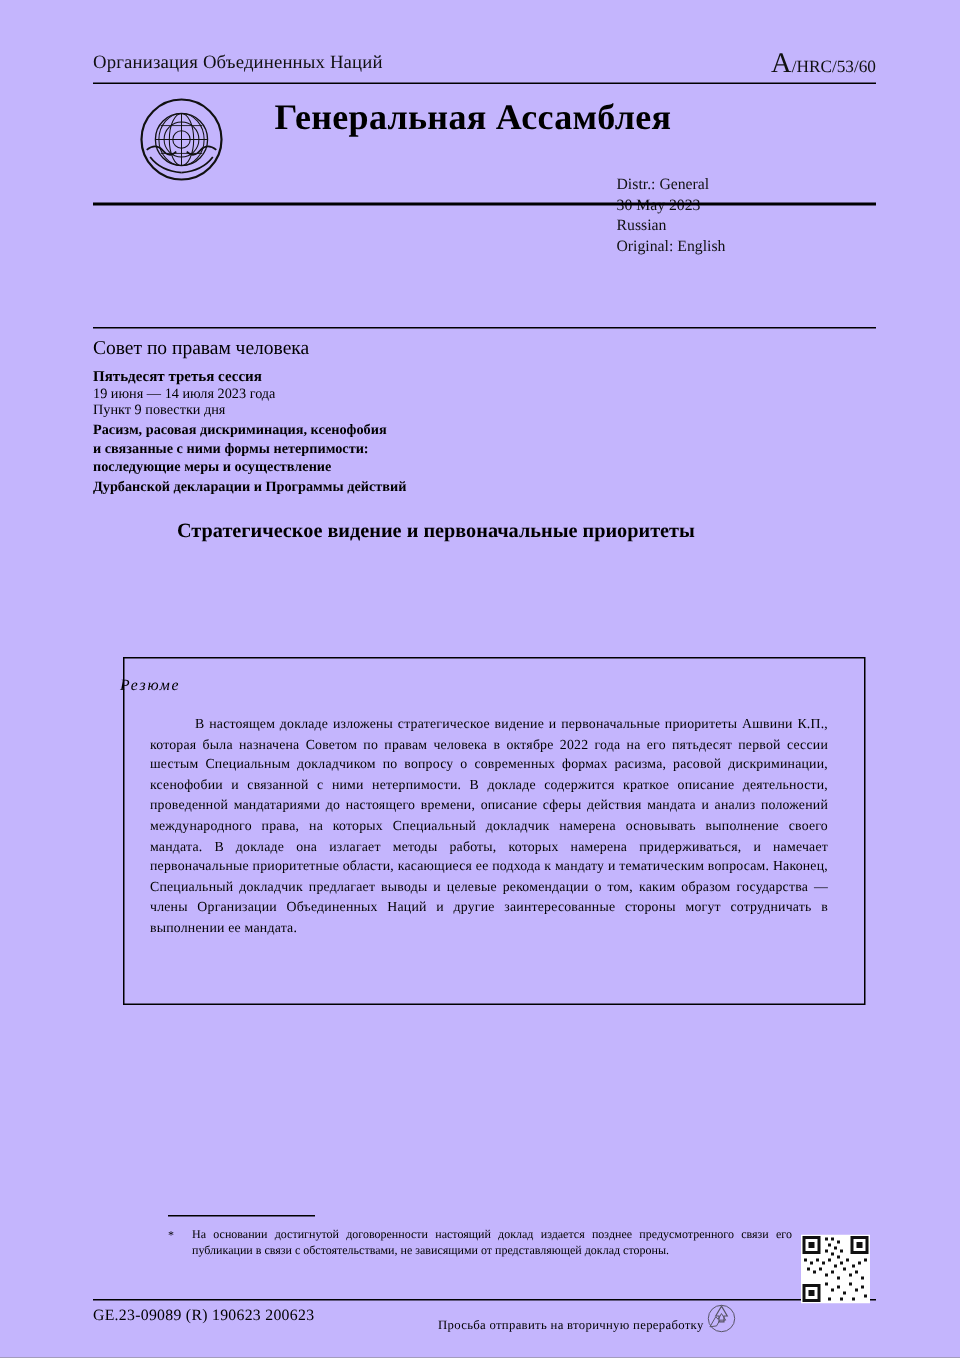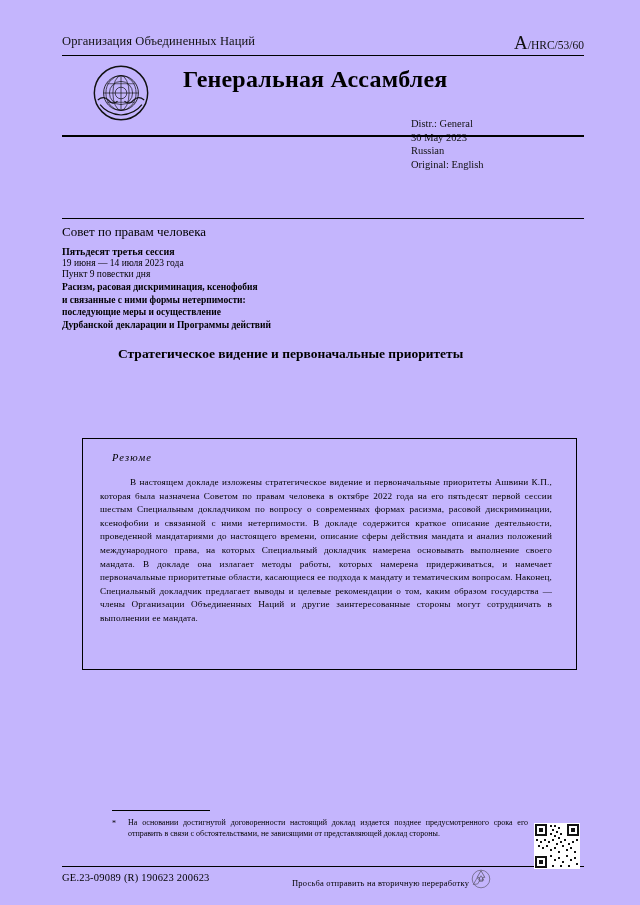--- a/index.html
+++ b/index.html
@@ -162,21 +162,21 @@
     position: absolute;
     left: 26px;
     top: 410px;
     width: 495px;
     height: 232px;
     border: 1px solid #000;
     box-sizing: border-box;
   }
   .summary-label {
     position: absolute;
-    left: 56px;
+    left: 24px;
     top: 424px;
     font-size: 10.5px;
     font-style: italic;
     letter-spacing: 1.2px;
     color: #000;
   }
   .summary-text {
     position: absolute;
     left: 44px;
     top: 448px;
@@ -312,21 +312,21 @@
 
     <div class="doc-title">Стратегическое видение и первоначальные приоритеты</div>
 
     <div class="summary-box"></div>
     <div class="summary-label">Резюме</div>
     <div class="summary-text"><span class="indent"></span><span>В настоящем докладе изложены стратегическое видение и первоначальные приоритеты Ашвини К.П., которая была назначена Советом по правам человека в октябре 2022 года на его пятьдесят первой сессии шестым Специальным докладчиком по вопросу о современных формах расизма, расовой дискриминации, ксенофобии и связанной с ними нетерпимости. В докладе содержится краткое описание деятельности, проведенной мандатариями до настоящего времени, описание сферы действия мандата и анализ положений международного права, на которых Специальный докладчик намерена основывать выполнение своего мандата. В докладе она излагает методы работы, которых намерена придерживаться, и намечает первоначальные приоритетные области, касающиеся ее подхода к мандату и тематическим вопросам. Наконец, Специальный докладчик предлагает выводы и целевые рекомендации о том, каким образом государства — члены Организации Объединенных Наций и другие заинтересованные стороны могут сотрудничать в выполнении ее мандата.</span></div>
 
     <div class="fn-rule"></div>
     <div class="footnote">
       <span class="star">*</span>
-      <span>На основании достигнутой договоренности настоящий доклад издается позднее предусмотренного срока его отправить в связи с обстоятельствами, не зависящими от представляющей доклад стороны.</span>
+      <span>На основании достигнутой договоренности настоящий доклад издается позднее предусмотренного связи его публикации в связи с обстоятельствами, не зависящими от представляющей доклад стороны.</span>
     </div>
 
     <div class="rule-bottom"></div>
     <div class="doc-code">GE.23-09089  (R)   190623   200623</div>
     <div class="recycle-note">Просьба отправить на вторичную переработку</div>
 
     <svg class="recycle-icon" viewBox="0 0 40 40">
       <path d="M20 5 L27 17 L23 17 L23 24 L17 24 L17 17 L13 17 Z" fill="none" stroke="#333" stroke-width="1.4"></path>
       <path d="M6 30 L13 18 L16 21 L20 14 L25 22 L18 22 L14 29 Z" fill="none" stroke="#333" stroke-width="1.2"></path>
       <circle cx="20" cy="20" r="16" fill="none" stroke="#333" stroke-width="1.2"></circle>

